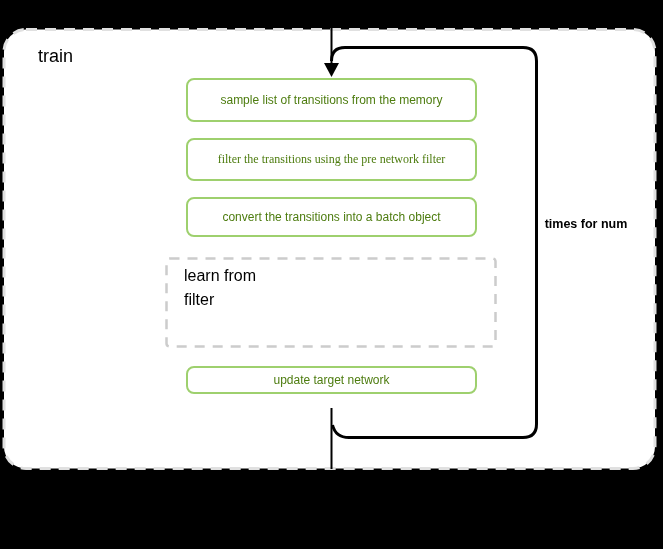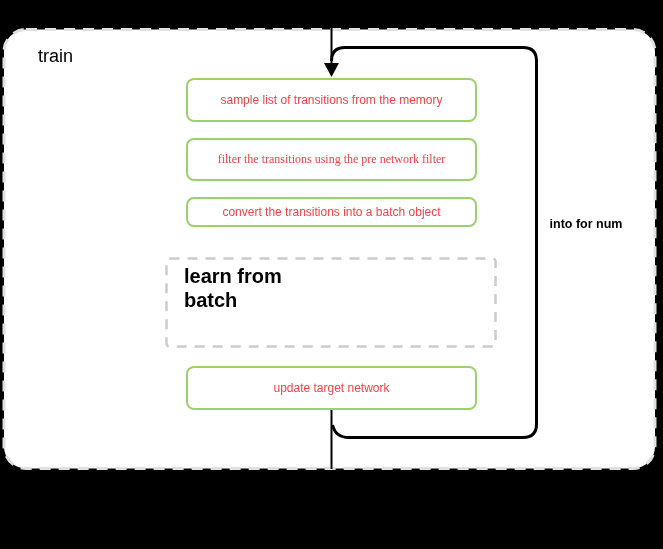--- a/index.html
+++ b/index.html
@@ -36,35 +36,35 @@
     width: 291px;
     box-sizing: border-box;
     background: #fff;
     border: 2px solid #9ed06e;
     border-radius: 8px;
     display: flex;
     align-items: center;
     justify-content: center;
     text-align: center;
     font-size: 12px;
-    color: #ef4444;
+    color: #4d7c0f;
     z-index: 2;
     padding: 2px 10px;
   }
   #node-sample   { top: 78px;  height: 44px; }
   #node-filter   { top: 138px; height: 43px; font-family: Liberation Serif, serif; }
-  #node-convert  { top: 197px; height: 30px; }
-  #node-update   { top: 366px; height: 44px; }
+  #node-convert  { top: 197px; height: 40px; }
+  #node-update   { top: 366px; height: 28px; }
   .group-label {
     position: absolute;
     left: 184px;
     top: 264px;
     z-index: 2;
-    font-size: 20px;
-    font-weight: bold;
+    font-size: 16px;
+    font-weight: normal;
     line-height: 24px;
     color: #000;
   }
   .loop-annotation {
     position: absolute;
     left: 536px;
     top: 217px;
     width: 100px;
     z-index: 2;
     text-align: center;
@@ -104,24 +104,24 @@
   <div id="node-filter" class="node">
     <span>filter the transitions using the pre network filter</span>
   </div>
 
   <div id="node-convert" class="node">
     <span>convert the transitions into a batch object</span>
   </div>
 
   <div class="group-label">
     <div>learn from</div>
-    <div>batch</div>
+    <div>filter</div>
   </div>
 
   <div id="node-update" class="node">
     <span>update target network</span>
   </div>
 
   <div class="loop-annotation">
-    <div>into for num</div>
+    <div>times for num</div>
   </div>
 
 </div>
 
 </body></html>

